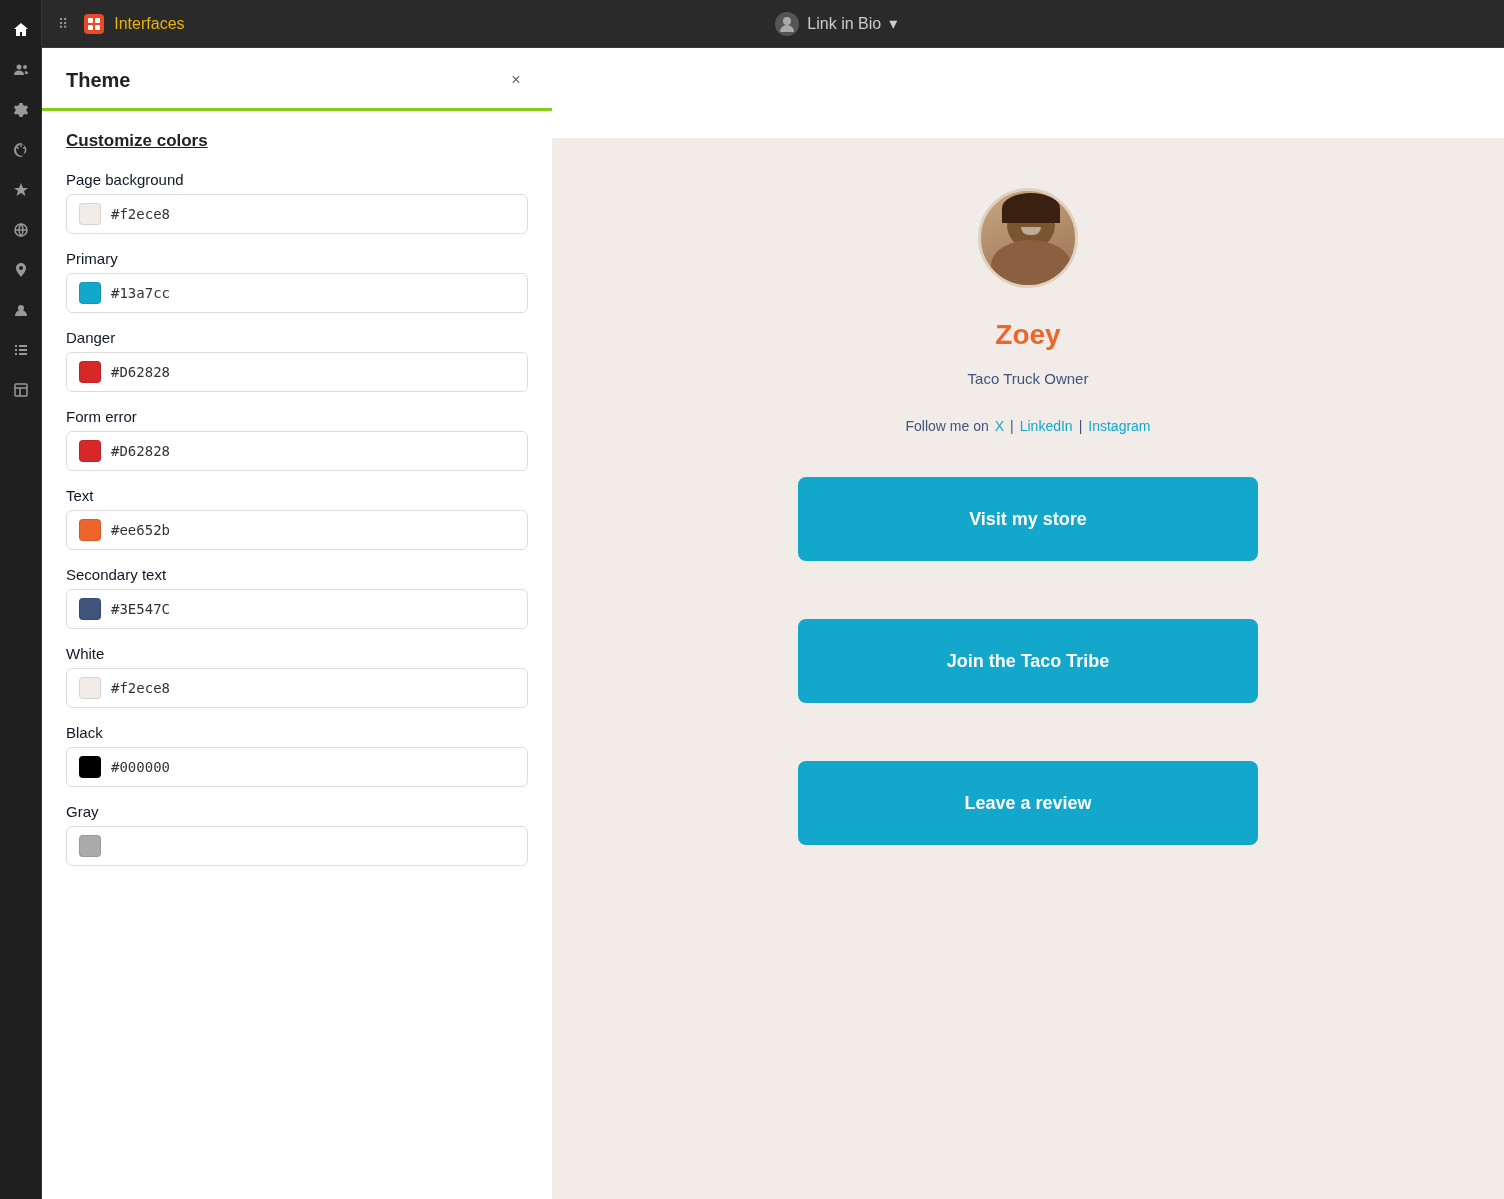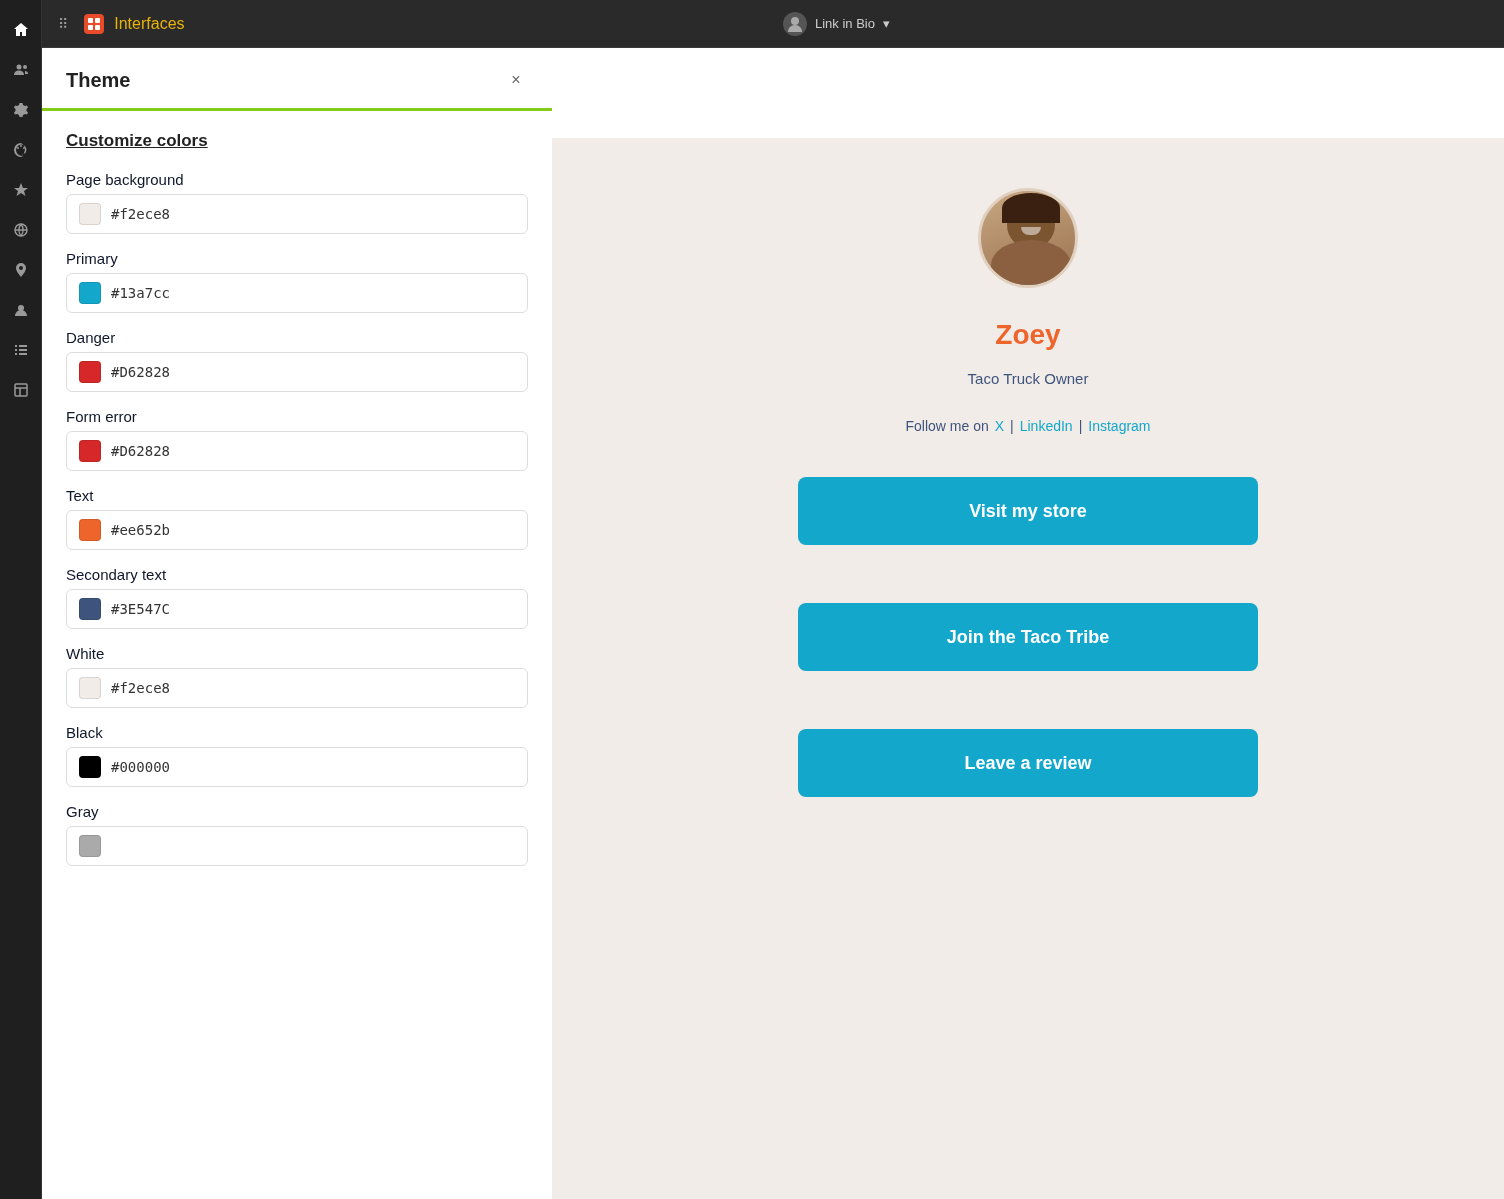--- a/index.html
+++ b/index.html
@@ -79,21 +79,21 @@
       flex: 1;
       display: flex;
       align-items: center;
       justify-content: center;
     }
     .link-in-bio {
       display: flex;
       align-items: center;
       gap: 8px;
       color: #ccc;
-      font-size: 13px;
+      font-size: 16px;
       cursor: pointer;
     }
     .link-in-bio .avatar {
       width: 24px;
       height: 24px;
       border-radius: 50%;
       background: #555;
       display: flex;
       align-items: center;
       justify-content: center;
@@ -221,21 +221,21 @@
       cursor: pointer;
       text-decoration: none;
     }
     .social-sep {
       color: #3E547C;
       font-weight: 300;
     }
 
     .action-btn {
       width: 460px;
-      height: 68px;
+      height: 84px;
       background: #13a7cc;
       color: #fff;
       border: none;
       border-radius: 8px;
       font-size: 18px;
       font-weight: 600;
       cursor: pointer;
       margin-bottom: 12px;
       display: flex;
       align-items: center;

